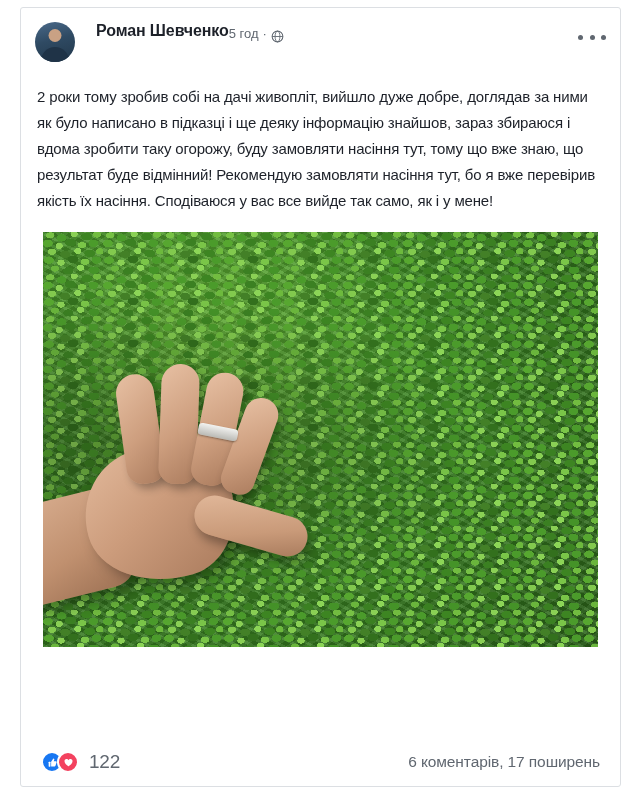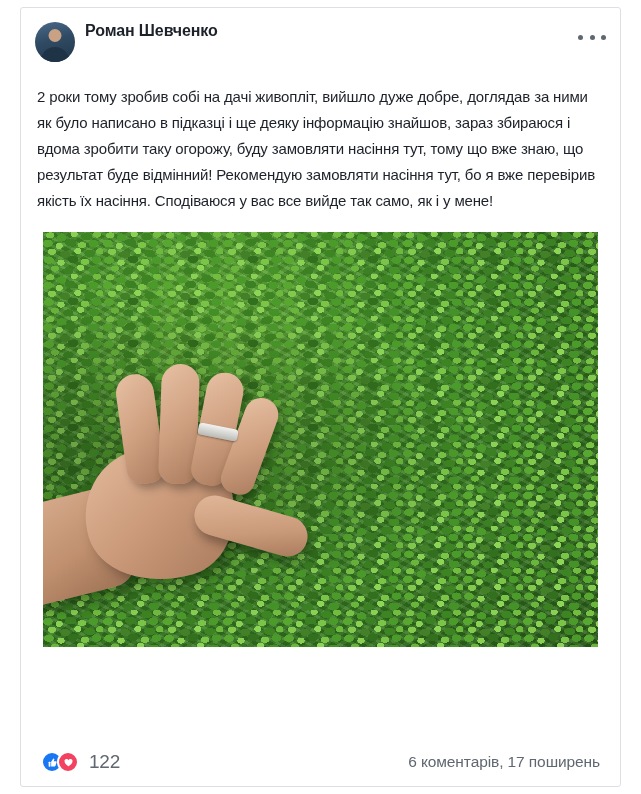--- a/index.html
+++ b/index.html
@@ -59,21 +59,21 @@
     position: absolute;
     left: 50%;
     bottom: -4px;
     transform: translateX(-50%);
     width: 28px;
     height: 19px;
     border-radius: 14px 14px 0 0;
     background: #1f3347;
   }
   .header-text {
-    margin-left: 10px;
+    margin-left: 21px;
     display: flex;
     flex-direction: row;
     justify-content: flex-start;
     padding-top: 1px;
   }
   .author-name {
     font-size: 16px;
     font-weight: bold;
     color: #1d2129;
     line-height: 20px;
@@ -298,20 +298,31 @@
 
     <div class="post-header">
 
       <div class="avatar">
         <div class="face"></div>
         <div class="body"></div>
       </div>
 
       <div class="header-text">
         <div class="author-name">Роман Шевченко</div>
+        <div class="meta-row">
+          <span class="meta-time">5 год</span>
+          <span class="meta-dot">·</span>
+          <span class="globe-icon">
+            <svg width="13" height="13" viewBox="0 0 16 16" aria-hidden="true">
+              <circle cx="8" cy="8" r="6.6" fill="none" stroke="#606770" stroke-width="1.3"></circle>
+              <ellipse cx="8" cy="8" rx="3" ry="6.6" fill="none" stroke="#606770" stroke-width="1.1"></ellipse>
+              <line x1="1.4" y1="8" x2="14.6" y2="8" stroke="#606770" stroke-width="1.1"></line>
+            </svg>
+          </span>
+        </div>
       </div>
 
       <div class="more-btn">
         <span></span>
           <span></span>
           <span></span>
       </div>
     </div>
 
     <div class="post-text">2 роки тому зробив собі на дачі живопліт, вийшло дуже добре, доглядав за ними як було написано в підказці і ще деяку інформацію знайшов, зараз збираюся і вдома зробити таку огорожу, буду замовляти насіння тут, тому що вже знаю, що результат буде відмінний! Рекомендую замовляти насіння тут, бо я вже перевірив якість їх насіння. Сподіваюся у вас все вийде так само, як і у мене!</div>

